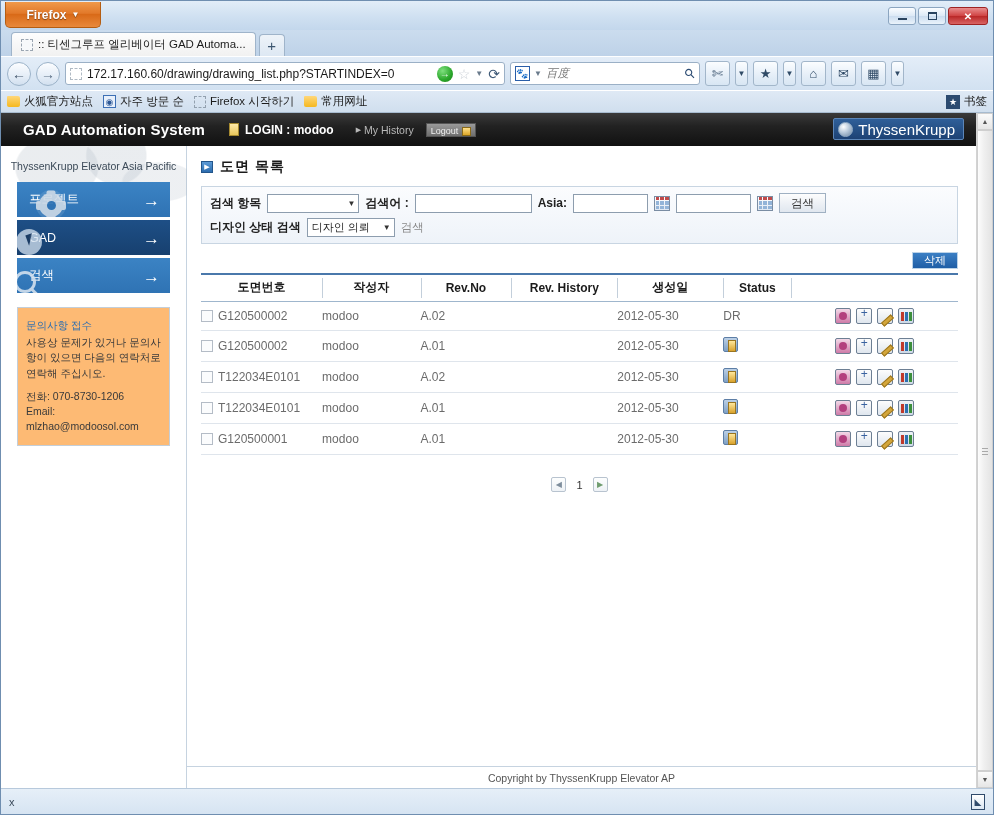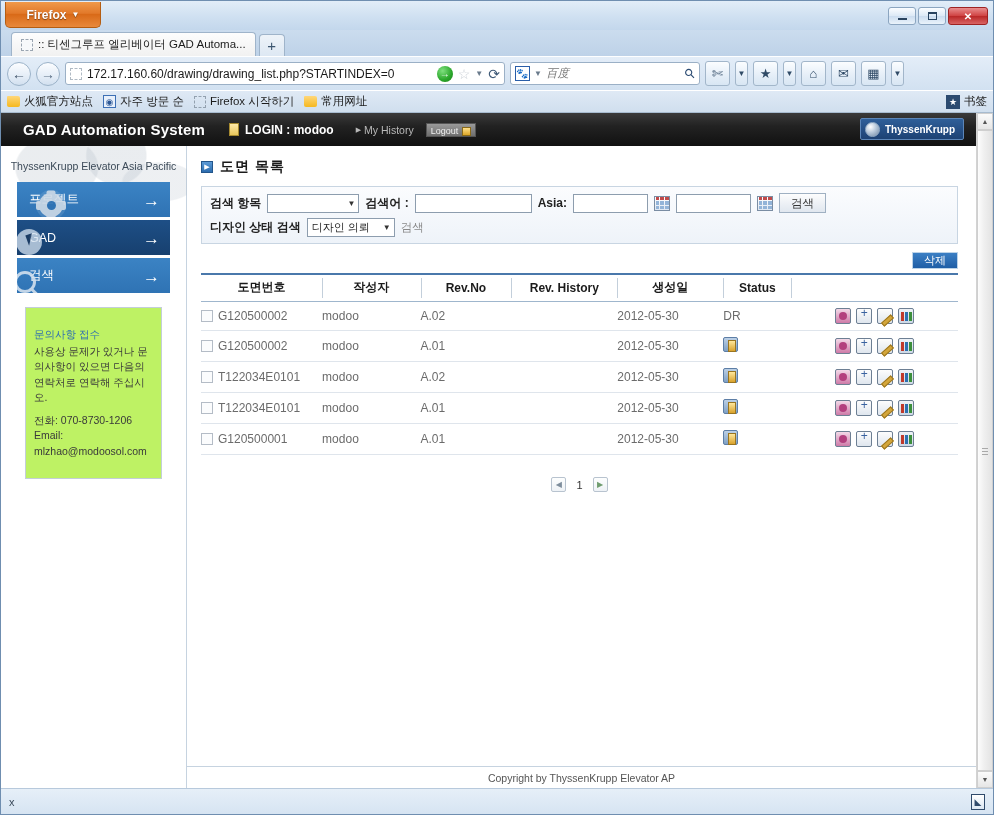--- a/index.html
+++ b/index.html
@@ -229,21 +229,21 @@
     border: 1px solid #5c86b8;
     border-radius: 2px;
     display: flex; align-items: center; gap: 5px;
     padding: 0 8px 0 4px;
   }
   .tk-logo .ring {
     width: 15px; height: 15px; border-radius: 50%;
     background: radial-gradient(circle at 35% 30%, #fff 0%, #b9cadb 45%, #6d86a2 100%);
     border: 1px solid #95aec7;
   }
-  .tk-logo .txt { color: #fff; font-size: 10px; font-weight: bold; }
+  .tk-logo .txt { color: #fff; font-size: 15px; font-weight: normal; }
 
   
   .appbody { display: flex; height: calc(100% - 33px); }
 
   .sidebar {
     width: 186px;
     flex: 0 0 186px;
     border-right: 1px solid #c6d3e0;
     background: #fff;
     padding: 8px 0 0 0;
@@ -322,24 +322,24 @@
     width: 10px; height: 3px; background: #d2e0ee;
     transform: rotate(45deg);
   }
   .sb-arrow {
     position: absolute; right: 10px; top: 50%; transform: translateY(-50%);
     color: #fff; font-size: 17px; line-height: 1;
   }
 
   .infobox {
     position: relative;
-    margin: 14px 24px 0;
+    margin: 14px 16px 0;
     border: 1px solid #c3ced9;
-    background: #bef264;
-    padding: 19px 8px;
+    background: #fdba74;
+    padding: 10px 8px;
     font-size: 10.5px; color: #3a3a3a;
     line-height: 1.45;
   }
   .infobox .ib-title { color: #2f6fb0; margin-bottom: 2px; }
   .infobox .ib-gap { height: 8px; }
 
   
   .main {
     flex: 1 1 auto;
     background: #fff;

